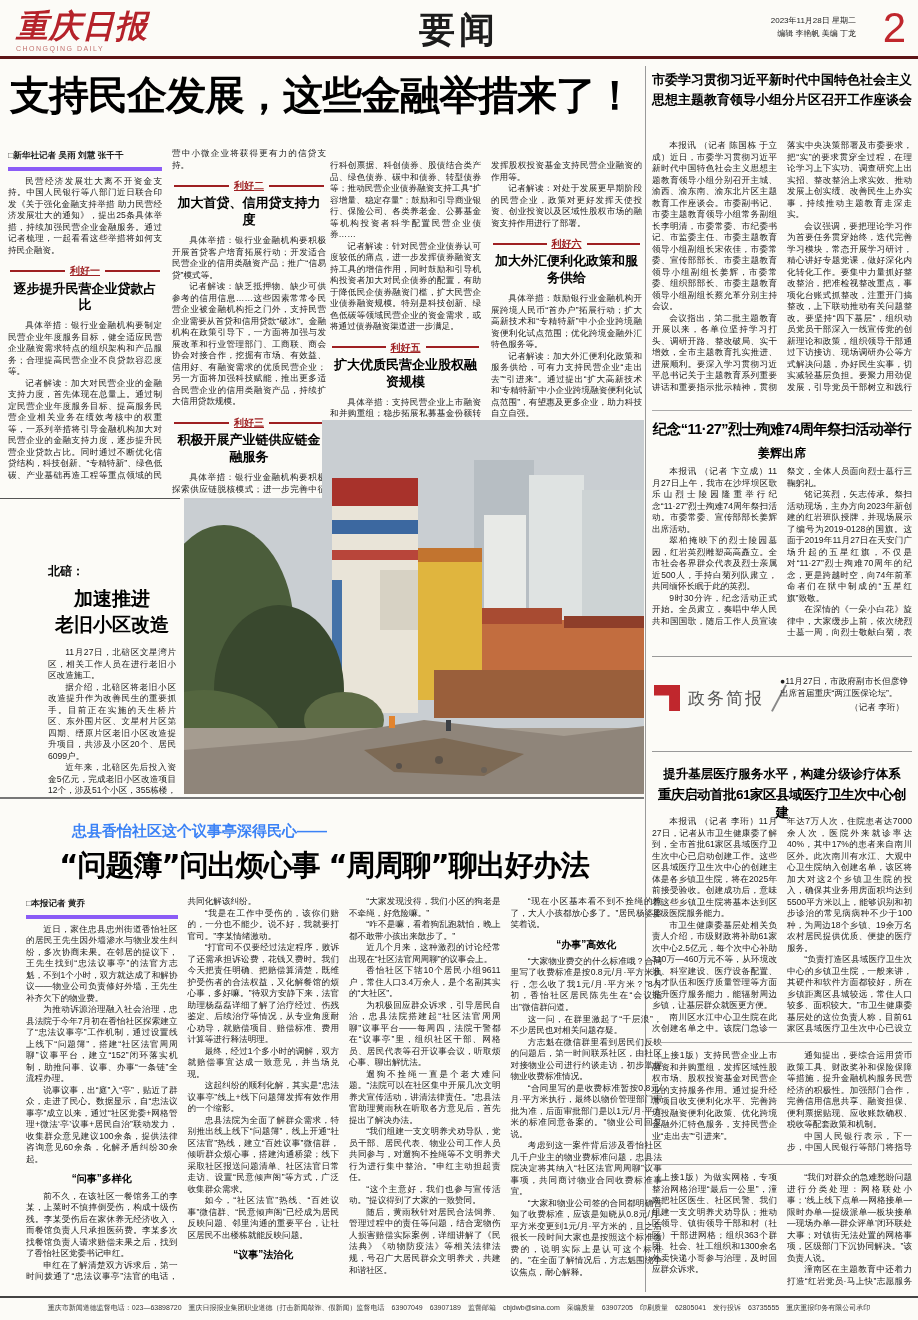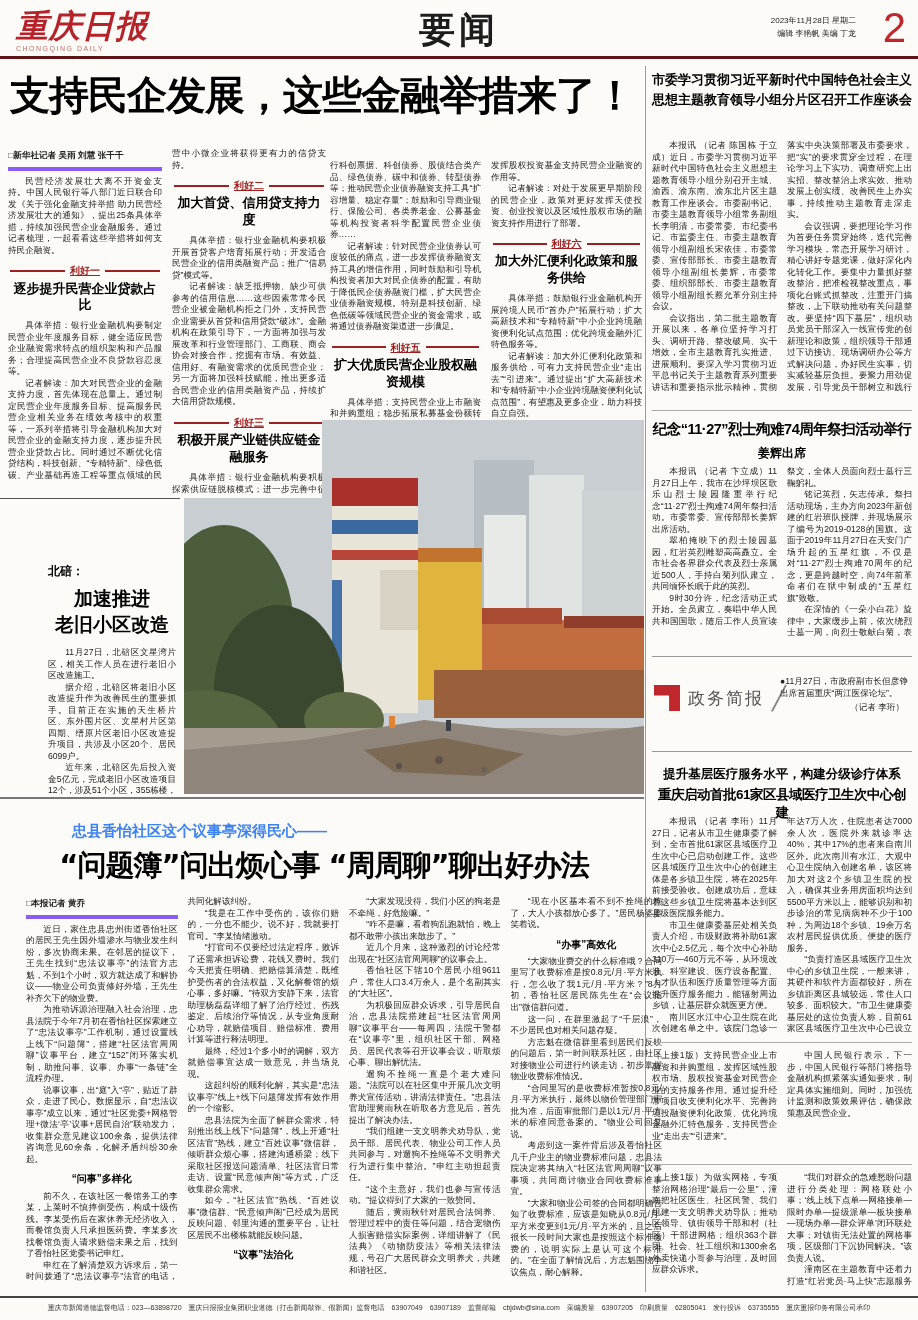--- a/index.html
+++ b/index.html
@@ -550,20 +550,24 @@
     </div>
   <div class="rr-div" style="top:1042px;"></div>
 
   <div class="rr rr-body flow" style="top:1050px;height:108px;">
 
       <div class="blk" data-type="cont">
 
         <p class="para">（上接1版）支持民营企业上市融资和并购重组，发挥区域性股权市场、股权投资基金对民营企业的支持服务作用。通过提升经常项目收支便利化水平、完善跨境投融资便利化政策、优化跨境金融外汇特色服务，支持民营企业“走出去”“引进来”。</p>
       </div>
 
+      <div class="blk" data-type="p">
+
+        <p class="para">通知提出，要综合运用货币政策工具、财政奖补和保险保障等措施，提升金融机构服务民营经济的积极性。加强部门合作，完善信用信息共享、融资担保、便利票据贴现、应收账款确权、税收等配套政策和机制。</p>
+      </div>
 
       <div class="blk" data-type="p">
 
         <p class="para">中国人民银行表示，下一步，中国人民银行等部门将指导金融机构抓紧落实通知要求，制定具体实施细则。同时，加强统计监测和政策效果评估，确保政策惠及民营企业。</p>
       </div>
     </div>
   <div class="rr-div" style="top:1164px;"></div>
 
   <div class="rr rr-body flow" style="top:1172px;height:118px;">
 

